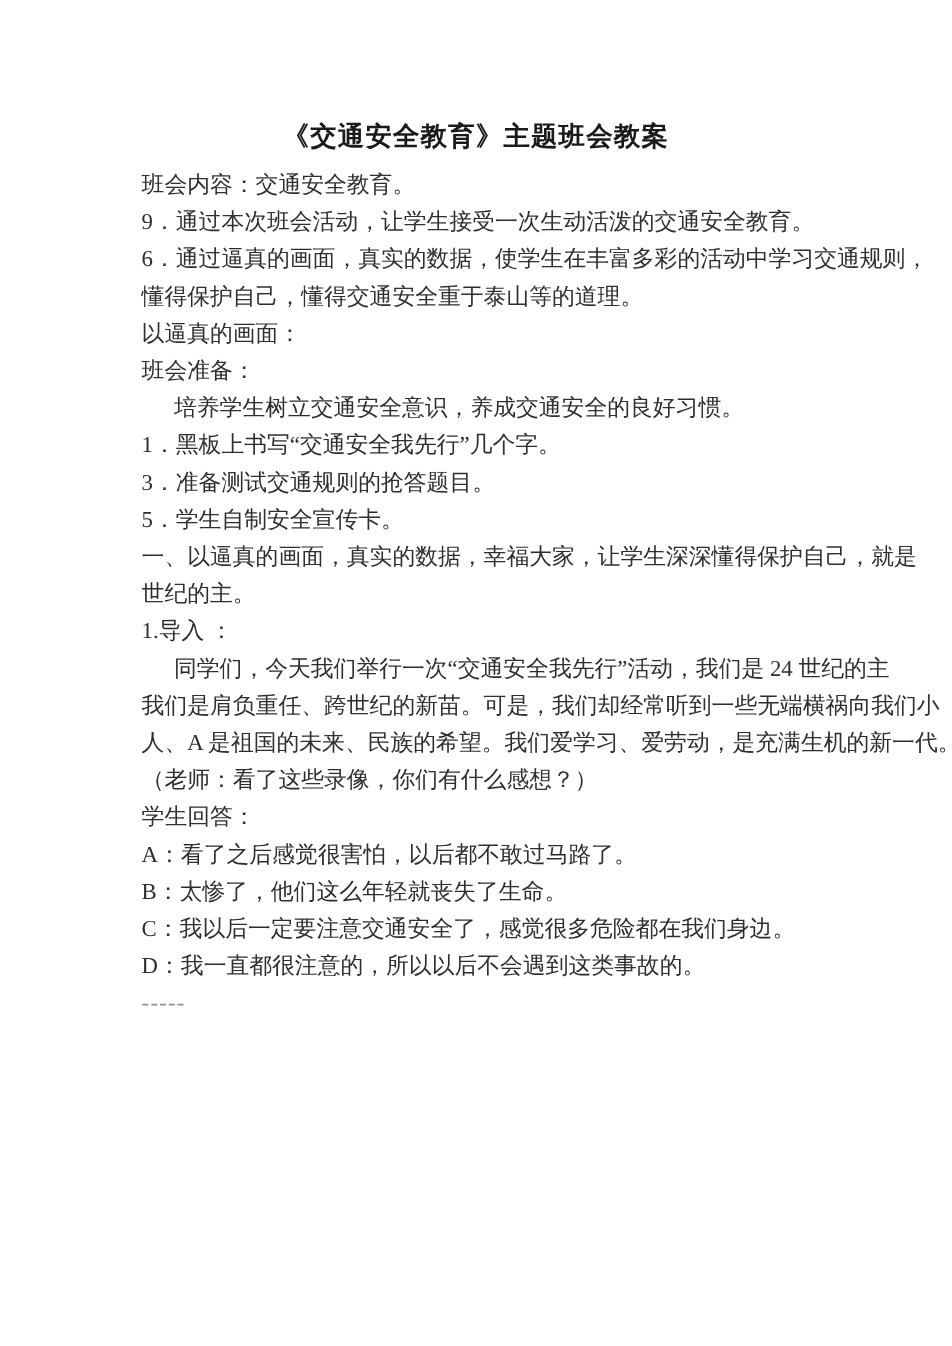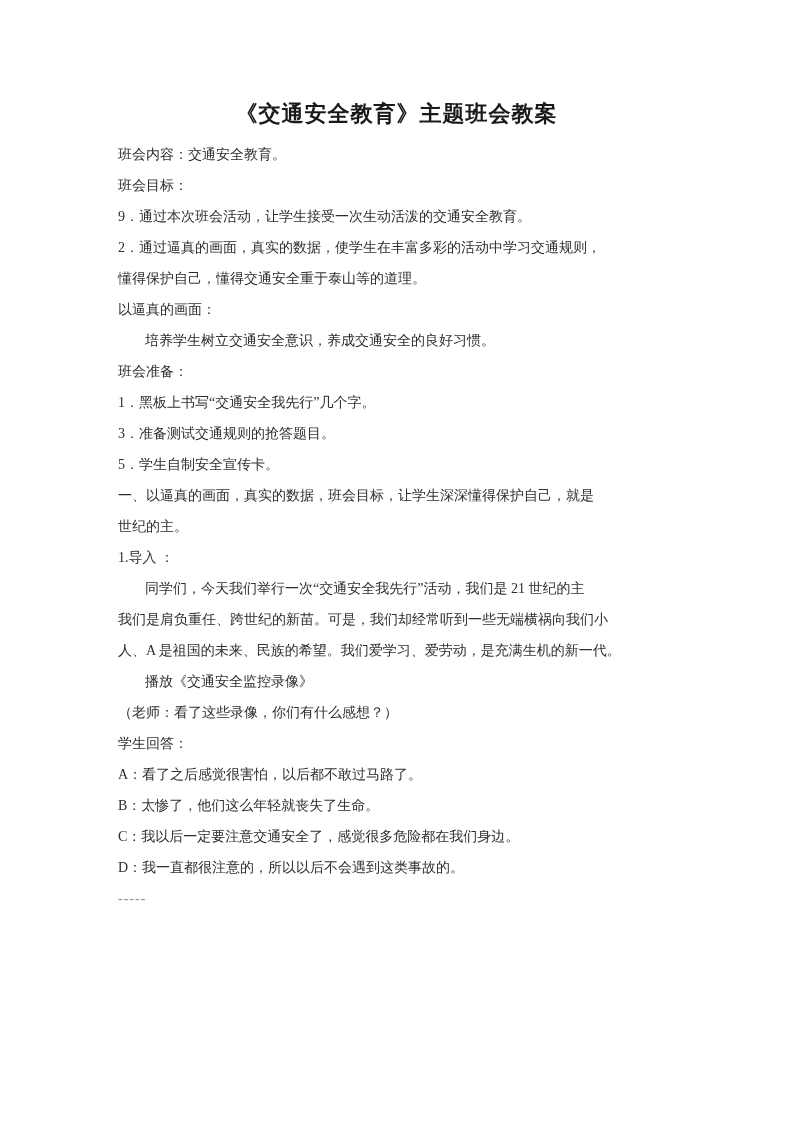--- a/index.html
+++ b/index.html
@@ -28,57 +28,55 @@
     letter-spacing: 1px;
   }
   .doc-body {
     position: absolute;
     top: 139px;
     left: 118px;
     width: 562px;
     color: #2e2e2e;
   }
   .line {
-    font-size: 14px;
+    font-size: 19px;
     line-height: 31px;
     height: 31px;
     white-space: nowrap;
   }
   .line.indent {
     padding-left: 27px;
   }
   .line.muted {
     color: #8f8f8f;
     letter-spacing: 1px;
   }
 </style>
 </head>
 <body>
 
 <div class="page">
   <h1 class="doc-title">《交通安全教育》主题班会教案</h1>
   <div class="doc-body">
       <div class="line">班会内容：交通安全教育。</div>
-      <div class="line">班会目标：</div>
       <div class="line">9．通过本次班会活动，让学生接受一次生动活泼的交通安全教育。</div>
-      <div class="line">2．通过逼真的画面，真实的数据，使学生在丰富多彩的活动中学习交通规则，</div>
+      <div class="line">6．通过逼真的画面，真实的数据，使学生在丰富多彩的活动中学习交通规则，</div>
       <div class="line">懂得保护自己，懂得交通安全重于泰山等的道理。</div>
       <div class="line">以逼真的画面：</div>
+      <div class="line">班会准备：</div>
       <div class="line indent">培养学生树立交通安全意识，养成交通安全的良好习惯。</div>
-      <div class="line">班会准备：</div>
       <div class="line">1．黑板上书写“交通安全我先行”几个字。</div>
       <div class="line">3．准备测试交通规则的抢答题目。</div>
       <div class="line">5．学生自制安全宣传卡。</div>
-      <div class="line">一、以逼真的画面，真实的数据，班会目标，让学生深深懂得保护自己，就是</div>
+      <div class="line">一、以逼真的画面，真实的数据，幸福大家，让学生深深懂得保护自己，就是</div>
       <div class="line">世纪的主。</div>
       <div class="line">1.导入 ：</div>
-      <div class="line indent">同学们，今天我们举行一次“交通安全我先行”活动，我们是 21 世纪的主</div>
+      <div class="line indent">同学们，今天我们举行一次“交通安全我先行”活动，我们是 24 世纪的主</div>
       <div class="line">我们是肩负重任、跨世纪的新苗。可是，我们却经常听到一些无端横祸向我们小</div>
       <div class="line">人、A 是祖国的未来、民族的希望。我们爱学习、爱劳动，是充满生机的新一代。</div>
-      <div class="line indent">播放《交通安全监控录像》</div>
       <div class="line">（老师：看了这些录像，你们有什么感想？）</div>
       <div class="line">学生回答：</div>
       <div class="line">A：看了之后感觉很害怕，以后都不敢过马路了。</div>
       <div class="line">B：太惨了，他们这么年轻就丧失了生命。</div>
       <div class="line">C：我以后一定要注意交通安全了，感觉很多危险都在我们身边。</div>
       <div class="line">D：我一直都很注意的，所以以后不会遇到这类事故的。</div>
       <div class="line muted">-----</div>
     </div>
 </div>
 

